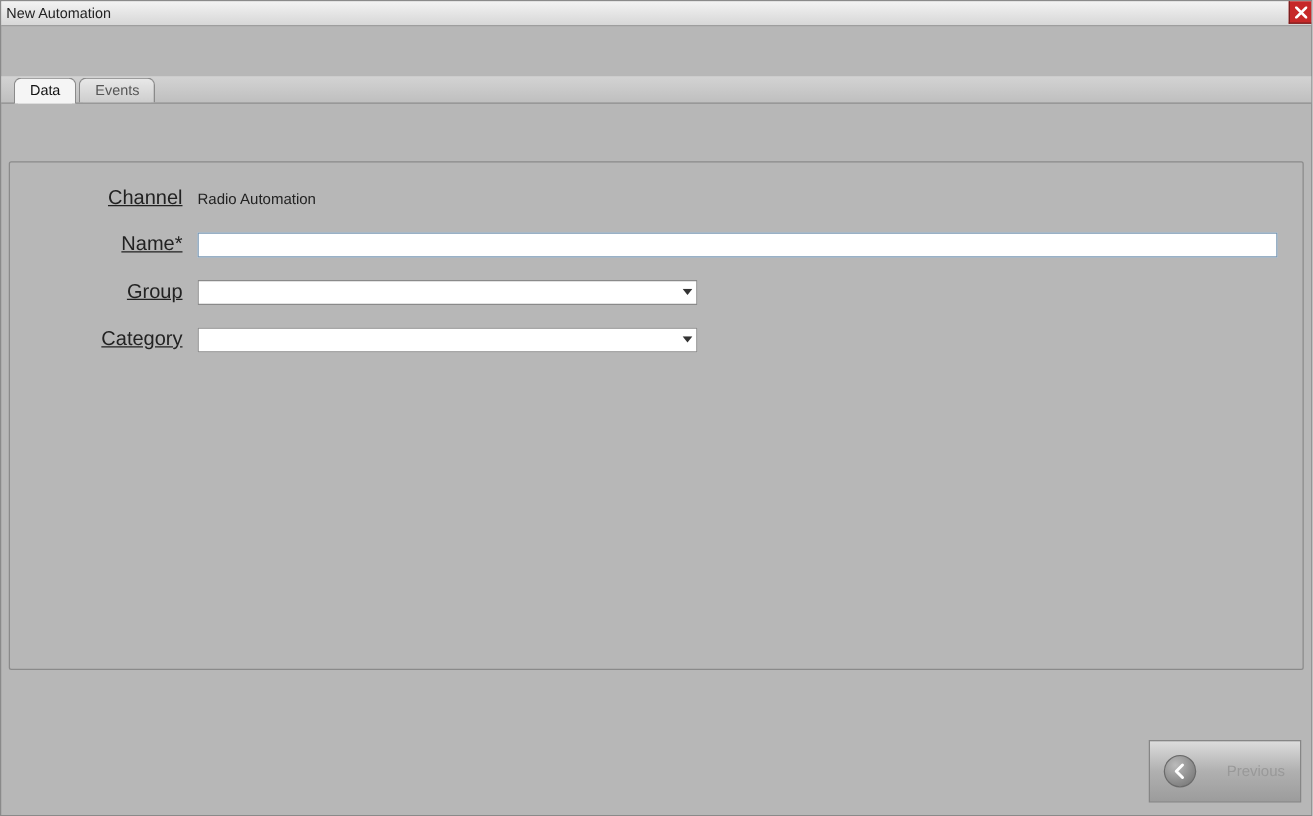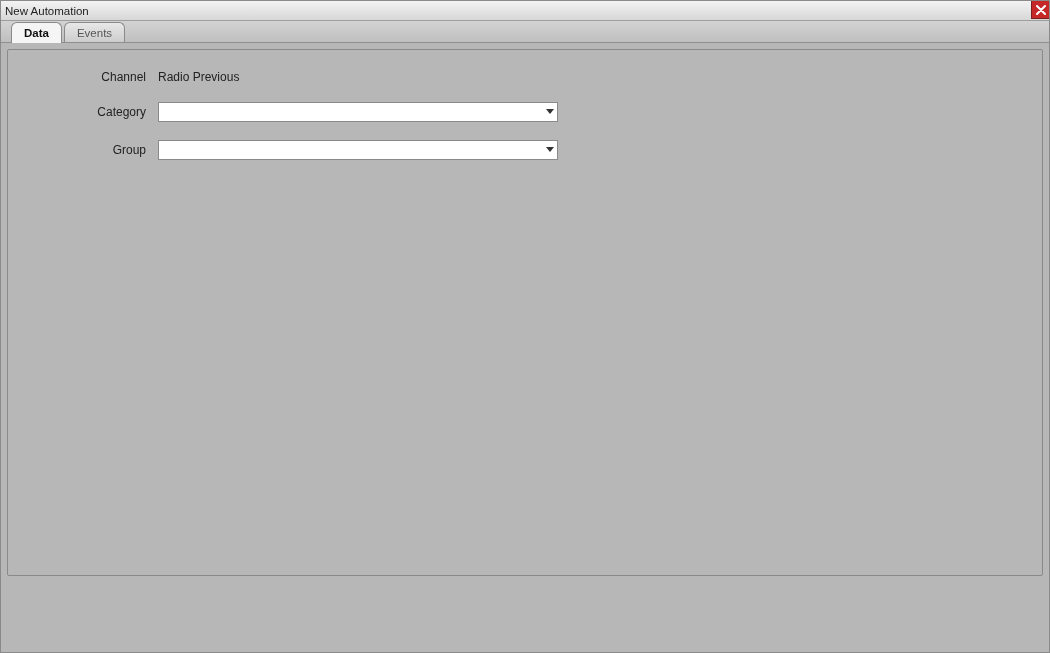--- a/index.html
+++ b/index.html
@@ -8,21 +8,21 @@
     width: 1050px; height: 653px;
     font-family: Tahoma, Arial, sans-serif;
     font-size: 12px;
     overflow: hidden;
     background: #ffffff;
   }
   .window {
     width: 1050px; height: 653px;
     border: 1px solid #8a8a8a;
     background: #b7b7b7;
-    display: flex; flex-direction: column;
+    display: flex; flex-direction: column; gap: 40px;
   }
   
   .titlebar {
     height: 20px;
     background: linear-gradient(to bottom, #f3f3f3 0%, #d7d7d7 100%);
     border-bottom: 1px solid #9e9e9e;
     display: flex; align-items: center;
     padding-left: 4px;
     position: relative;
   }
@@ -62,21 +62,21 @@
     display: flex; align-items: center;
     font-size: 11.5px;
     cursor: pointer;
     background: linear-gradient(to bottom, #e8e8e8, #cdcdcd);
     color: #333;
     position: relative;
     margin-right: 2px;
   }
   .tab.active {
     background: #f5f5f5;
-    font-weight: bold;
+    font-weight: normal;
     color: #111;
     height: 21px;
     margin-bottom: -1px;
     z-index: 2;
   }
   .tab.inactive {
     color: #555;
     justify-content: center;
   }
 
@@ -96,21 +96,22 @@
   .form-row {
     display: flex;
     align-items: center;
     margin-bottom: 18px;
   }
   .form-label {
     width: 130px;
     text-align: right;
     padding-right: 12px;
     color: #222;
-    font-size: 12px;
+    font-size: 16px;
+    text-decoration: underline;
   }
   .value-text {
     color: #222;
     font-size: 12px;
   }
   .text-input {
     flex: 1;
     height: 20px;
     border: 1px solid #7897b3;
     background: #fff;
@@ -204,51 +205,65 @@
     <div class="tab inactive">
       <span>Events</span>
     </div>
   </div>
 
   <div class="panel-wrap">
     <div class="panel">
 
       <div class="form-row">
         <div class="form-label">Channel</div>
-        <div class="value-text">Radio Previous</div>
-      </div>
-
+        <div class="value-text">Radio Automation</div>
+      </div>
+
+      <div class="form-row">
+        <div class="form-label">Name*</div>
+        <input type="text" class="text-input" value="" style="">
+      </div>
+
+      <div class="form-row">
+        <div class="form-label">Group</div>
+        <div class="combo">
+          <input type="text" class="combo-input" value="" style="">
+          <span class="combo-arrow">
+            <svg width="8" height="6" viewBox="0 0 8 6">
+                <path d="M0 0 L8 0 L4 5 Z" fill="#333"></path>
+              </svg>
+          </span>
+        </div>
+      </div>
 
       <div class="form-row">
         <div class="form-label">Category</div>
         <div class="combo">
           <input type="text" class="combo-input" value="" style="">
           <span class="combo-arrow">
             <svg width="8" height="6" viewBox="0 0 8 6">
                 <path d="M0 0 L8 0 L4 5 Z" fill="#333"></path>
               </svg>
           </span>
         </div>
       </div>
 
-      <div class="form-row">
-        <div class="form-label">Group</div>
-        <div class="combo">
-          <input type="text" class="combo-input" value="" style="">
-          <span class="combo-arrow">
-            <svg width="8" height="6" viewBox="0 0 8 6">
-                <path d="M0 0 L8 0 L4 5 Z" fill="#333"></path>
-              </svg>
-          </span>
+    </div>
+  </div>
+
+  <div class="footer">
+
+    <div class="btn">
+      <div class="icon-slot">
+        <div class="circle-btn">
+          <svg width="14" height="14" viewBox="0 0 14 14">
+            <path d="M9 2 L4 7 L9 12" stroke="#fff" stroke-width="2.4" fill="none" stroke-linecap="round" stroke-linejoin="round"></path>
+          </svg>
         </div>
       </div>
-
-    </div>
-  </div>
-
-  <div class="footer">
-
+      <div class="label-slot">Previous</div>
+    </div>
 
 
 
   </div>
 
 </div>
 
 </body></html>

